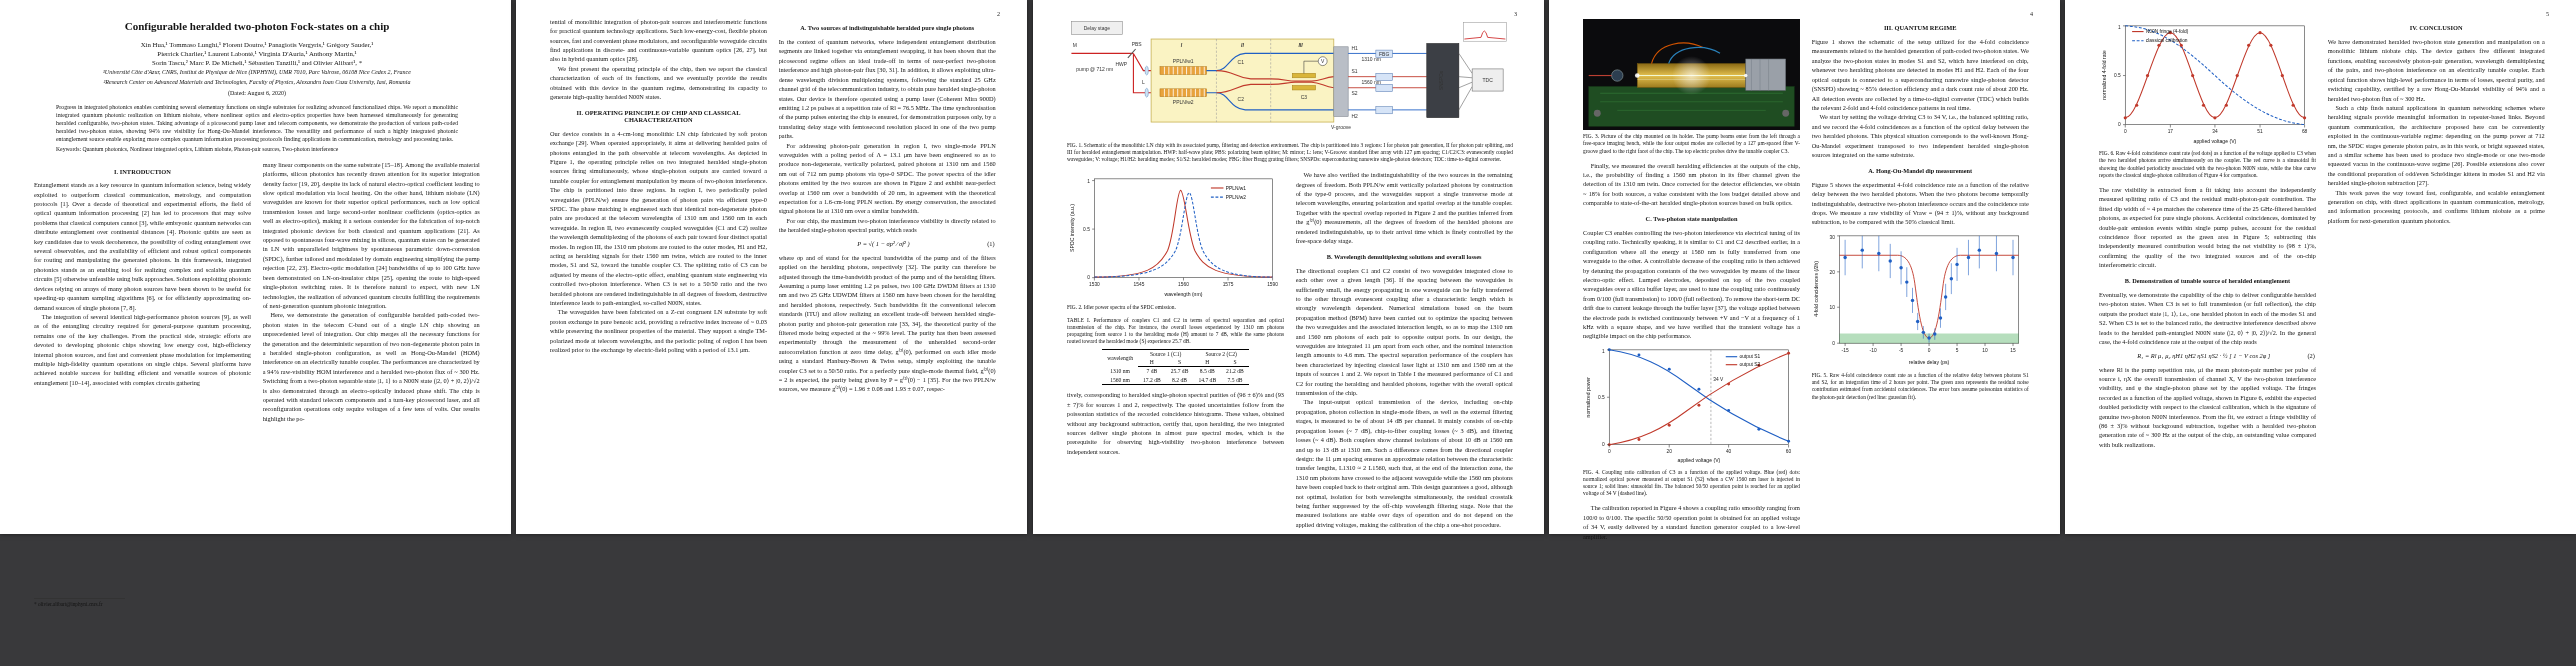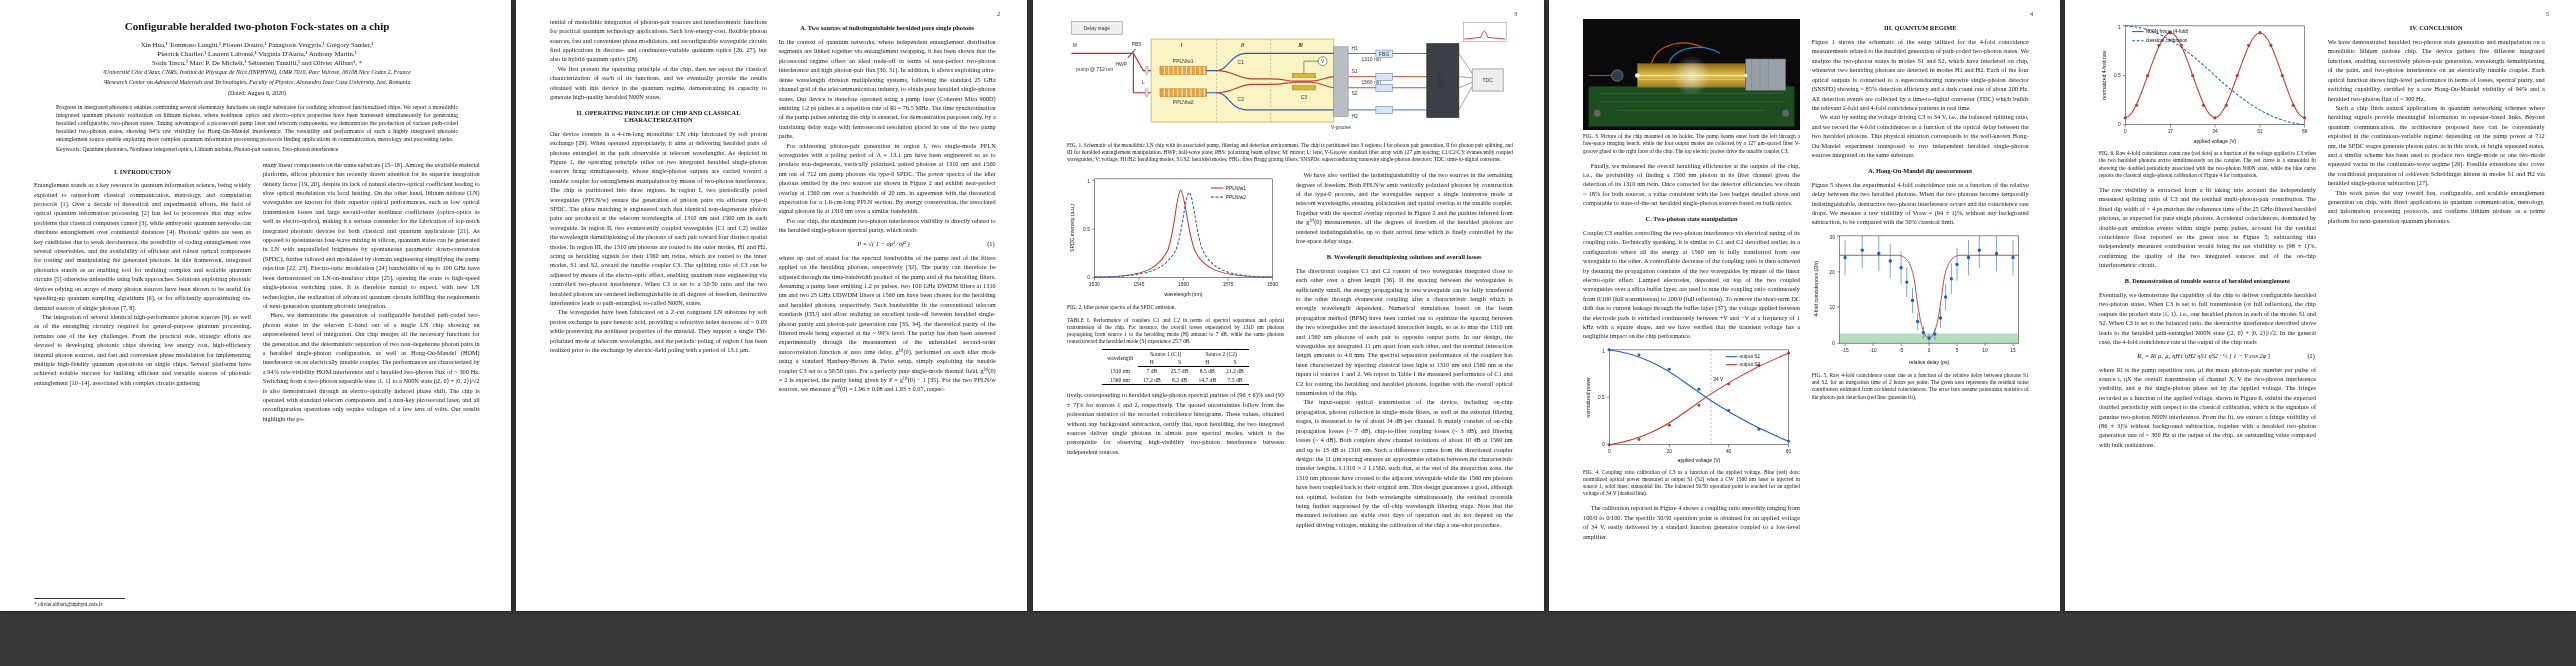--- a/index.html
+++ b/index.html
@@ -1,18 +1,18 @@
 <!DOCTYPE html>
 <html style="font-size:9px"><head>
 <meta charset="utf-8">
 <style>
   *{margin:0;padding:0;box-sizing:border-box}
   html,body{background:#39393b}
   .canvas{position:relative;width:2576px;height:667px;background:#39393b;overflow:hidden;font-family:"Liberation Serif",serif;color:#141414}
-  .page{position:absolute;top:0;width:511px;height:611px;background:#ffffff;box-shadow:0 0 4.4px rgba(0,0,0,.55)}
+  .page{position:absolute;top:0;width:511px;height:534px;background:#ffffff;box-shadow:0 0 4.4px rgba(0,0,0,.55)}
   .inner{padding:16.7px 31px 13.3px 34px;height:100%;position:relative}
   .pagenum{position:absolute;top:11px;right:27px;font-size:6.1px;color:#222}
   .stamp{position:absolute;left:-299px;top:327px;width:622px;text-align:center;transform:rotate(-90deg);font-family:"DejaVu Sans Mono",monospace;font-size:11.7px;letter-spacing:0.3px;color:#3e3e3e;white-space:nowrap}
   .title{text-align:center;font-size:11px;font-weight:bold;margin:3.3px 11px 7.8px}
   .authors{text-align:center;font-size:6.8px;line-height:9px}
   .affil{text-align:center;font-style:italic;font-size:6px;line-height:7.8px;margin-top:2.2px}
   .dated{text-align:center;font-size:6px;margin-top:3.3px}
   .abstract{margin:6.7px 22px 3.3px;font-size:5.9px;line-height:8px;text-align:justify}
   .keywords{margin:3.3px 22px 7.8px;font-size:5.7px;text-align:justify}
   .cols{display:flex;gap:11.7px}

